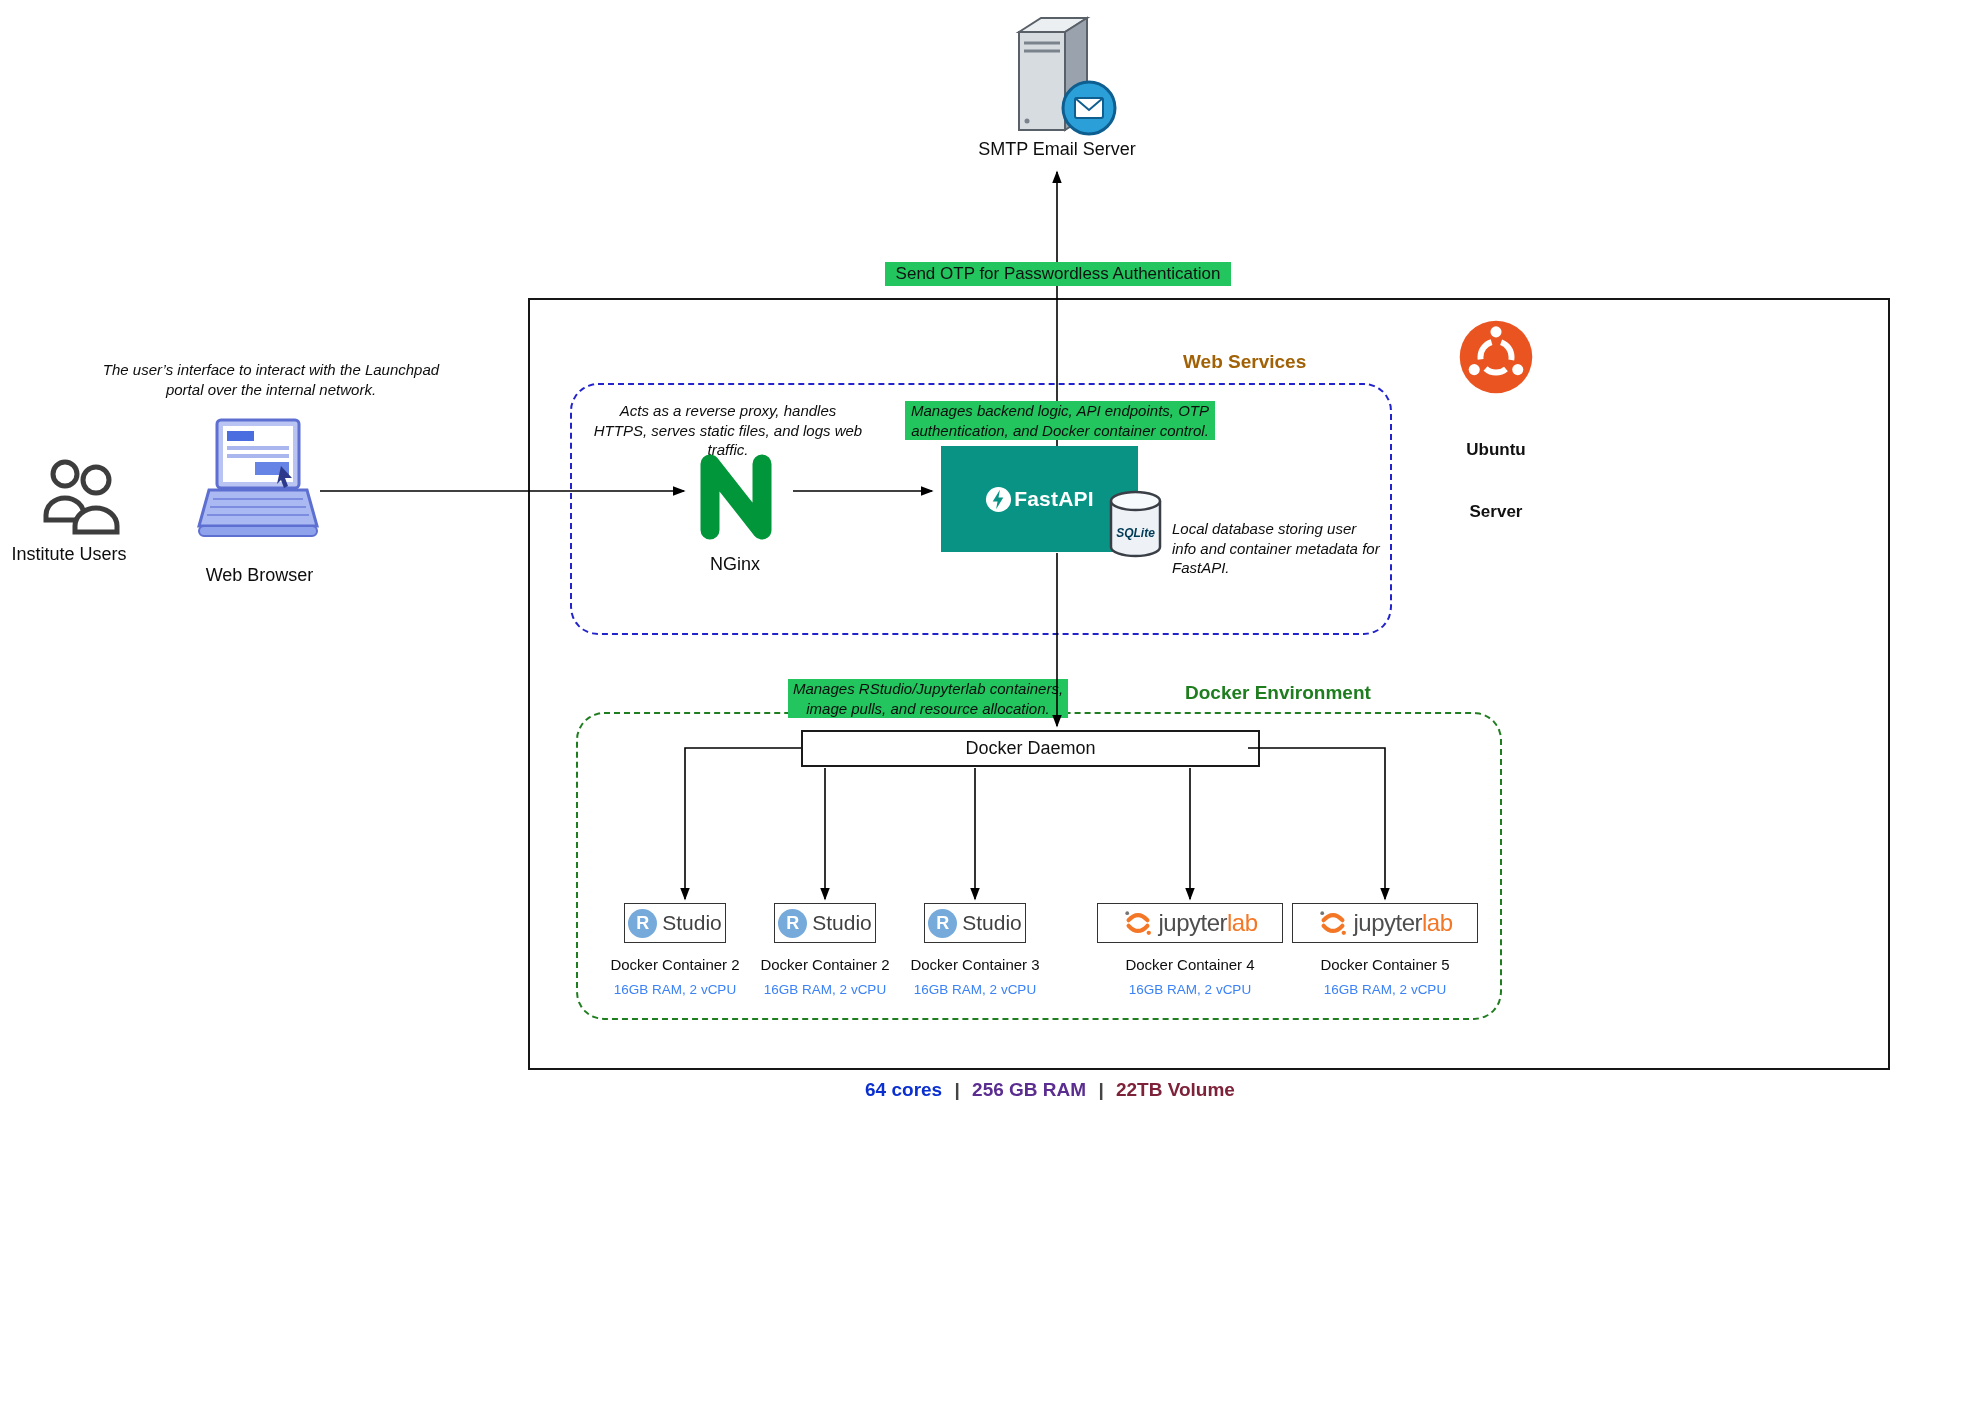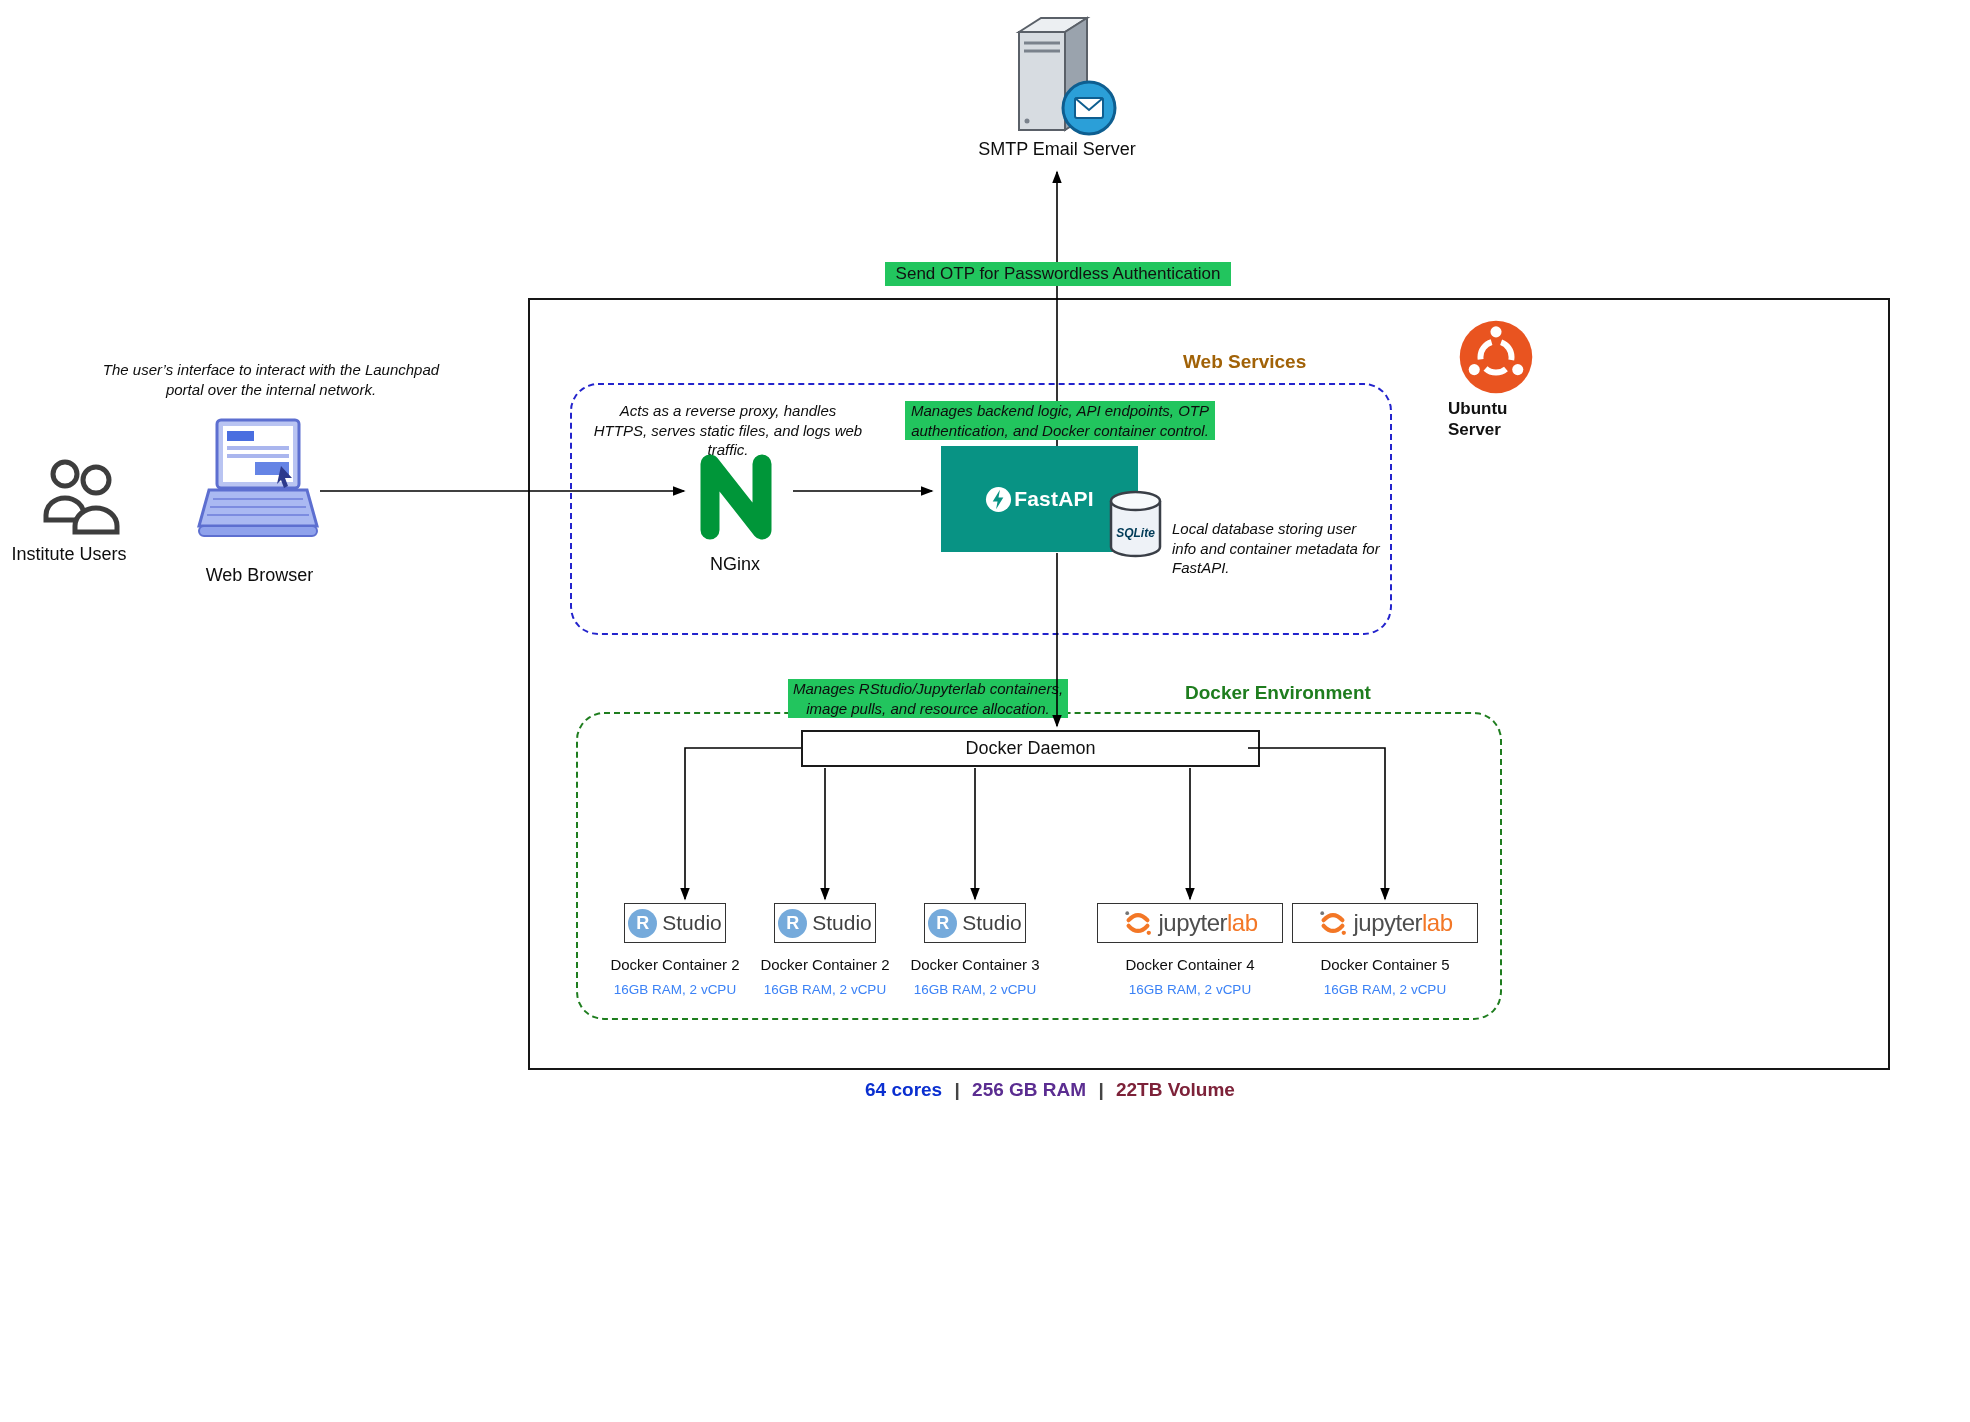--- a/index.html
+++ b/index.html
@@ -24,21 +24,21 @@
   .logo-box.jupyter { width: 186px; }
   .r-ball { width: 29px; height: 29px; border-radius: 50%; background: #75aadb; color: #fff; font-weight: bold; font-size: 18px; display: flex; align-items: center; justify-content: center; }
   .r-text { font-size: 21px; color: #404040; margin-left: 5px; }
   .jup-main { font-size: 24px; color: #4e4e4e; letter-spacing: -0.5px; }
   .jup-accent { font-size: 24px; color: #F37726; letter-spacing: -0.5px; }
   .c-label { font-size: 15px; margin-top: 13px; text-align: center; color: #0d0d0d; }
   .c-spec { font-size: 13.5px; margin-top: 9px; text-align: center; color: #3b82f6; }
   .white-bg { background: #22c55e; }
   #footer { font-size: 19px; font-weight: bold; text-align: center; }
   #footer .sep { color: #444; margin: 0 7px; }
-  .ubuntu-text { font-weight: bold; font-size: 17px; line-height: 21px; text-align: left; color: #111; }
+  .ubuntu-text { font-weight: bold; font-size: 17px; line-height: 21px; text-align: center; color: #111; margin-top: 41px; }
 </style>
 </head>
 <body>
 
 <div id="canvas">
 
   <svg class="abs z3" style="left:0;top:0;" width="1970" height="1422" viewBox="0 0 1970 1422">
     <defs>
       <marker id="arrow" markerWidth="10" markerHeight="8" refX="7" refY="3" orient="auto">
         <path d="M0,0 L8,3 L0,6 z" fill="#000"></path>

